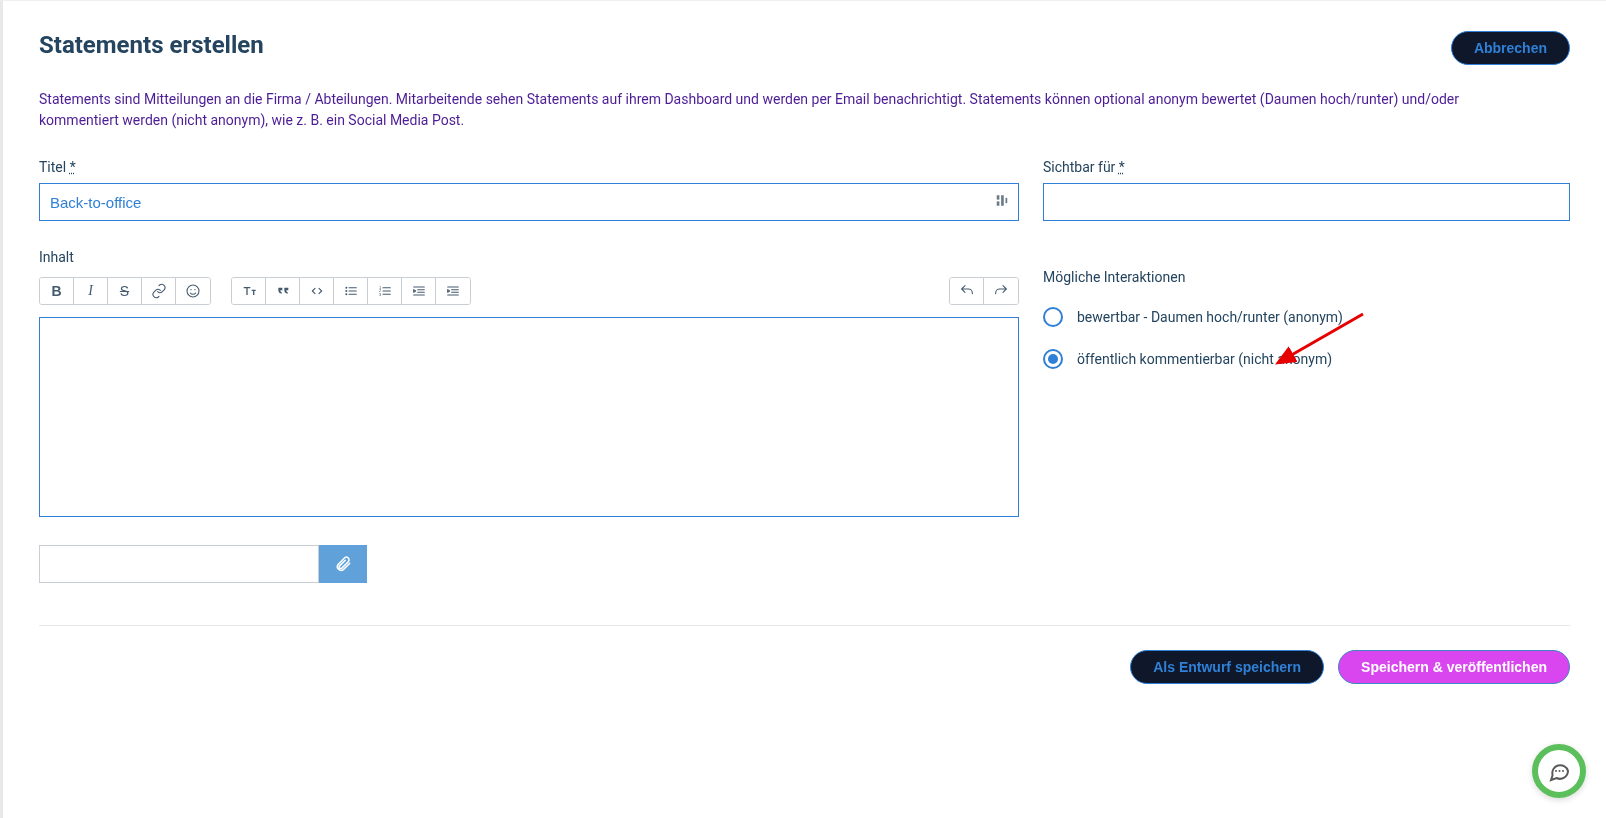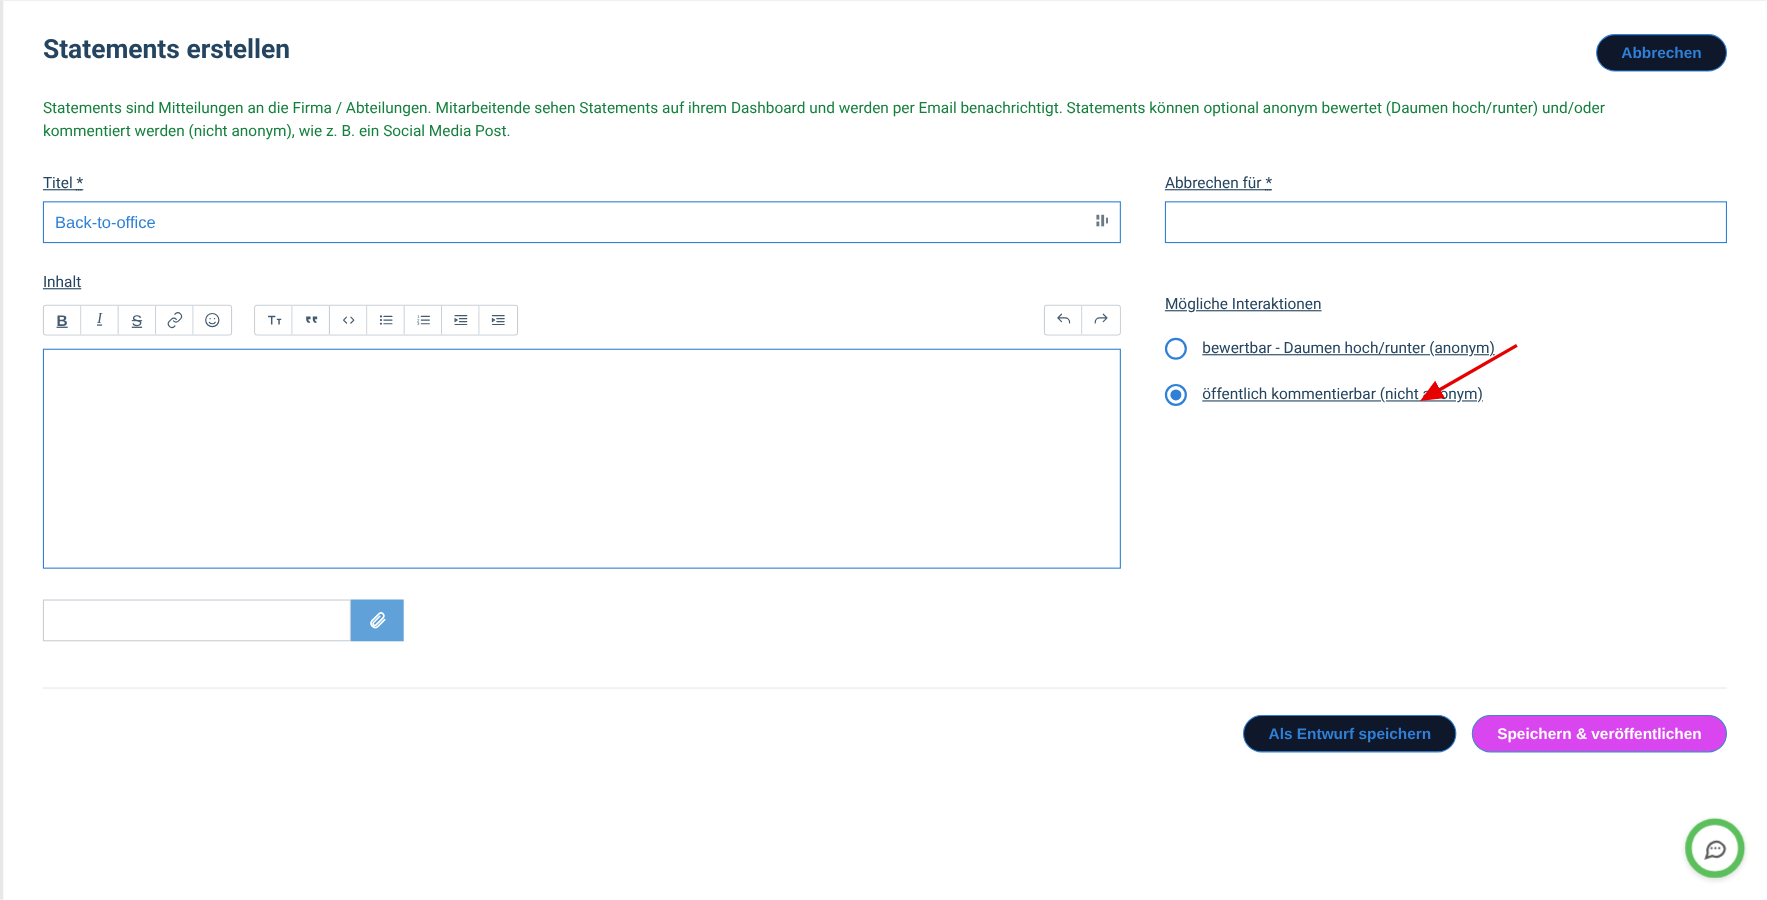--- a/index.html
+++ b/index.html
@@ -44,29 +44,28 @@
     color: #2f80d6;
     border-color: #2f80d6;
   }
   .btn-primary {
     background: #d946ef;
     color: #fff;
     border-color: #3f86c5;
   }
   .description {
     font-size: 14px;
-    color: #15803d;
+    color: #4c1d95;
     line-height: 1.5;
     margin-bottom: 28px;
     max-width: 1480px;
   }
   .cols {
     display: flex;
-    gap: 40px;
-    text-decoration: underline;
+    gap: 24px;
   }
   .left { flex: 0 0 980px; }
   .right { flex: 1; }
   .field-label {
     display: block;
     font-size: 14px;
     color: #24445f;
     margin-bottom: 8px;
   }
   .req { text-decoration: underline dotted; }
@@ -332,21 +331,21 @@
                 <path fill="none" stroke="#fff" stroke-width="2" stroke-linecap="round" d="M21 11l-8.5 8.5a5 5 0 0 1-7-7L14 4a3.5 3.5 0 0 1 5 5l-8.5 8.5a2 2 0 0 1-3-3L15 7"></path>
               </svg>
           </button>
         </div>
       </div>
 
     </div>
 
     <div class="right" style="position:relative;">
       <label class="field-label">
-        <span>Abbrechen für </span><span class="req">*</span>
+        <span>Sichtbar für </span><span class="req">*</span>
       </label>
       <input class="input" type="text" style="">
 
       <div class="section-gap" style="margin-top:48px;">
         <div class="interactions-label">Mögliche Interaktionen</div>
 
         <div class="radio-row">
           <span class="radio"></span>
           <span>bewertbar - Daumen hoch/runter (anonym)</span>
         </div>

